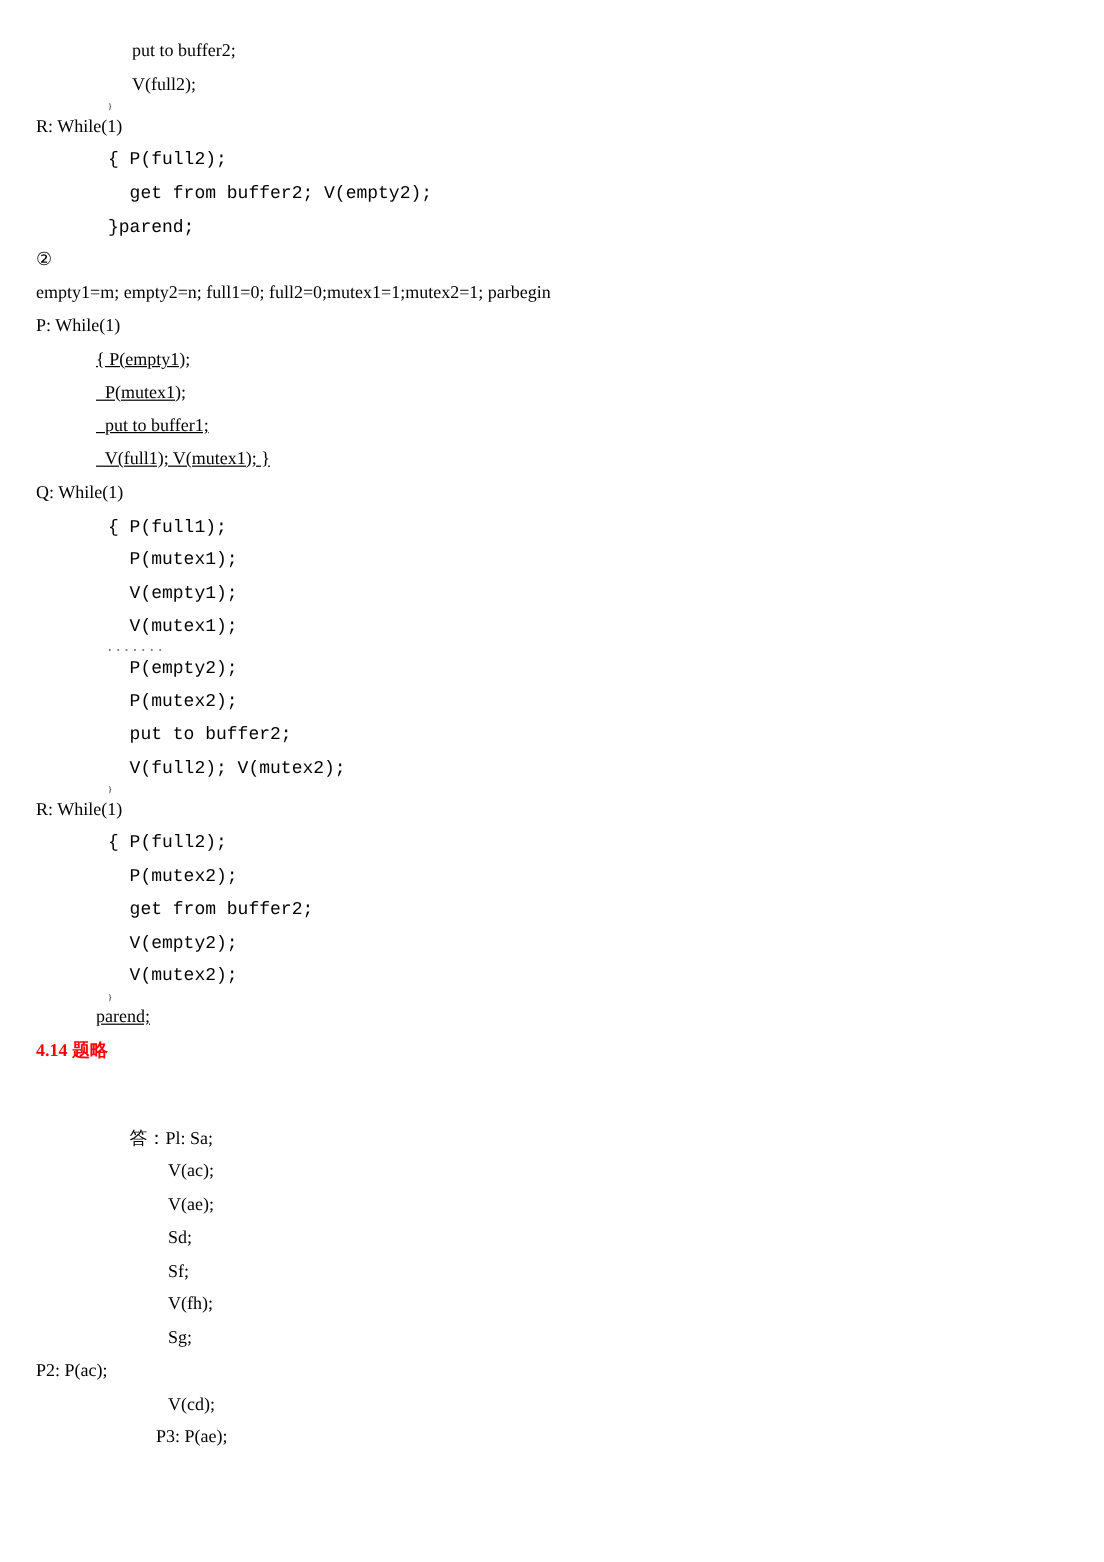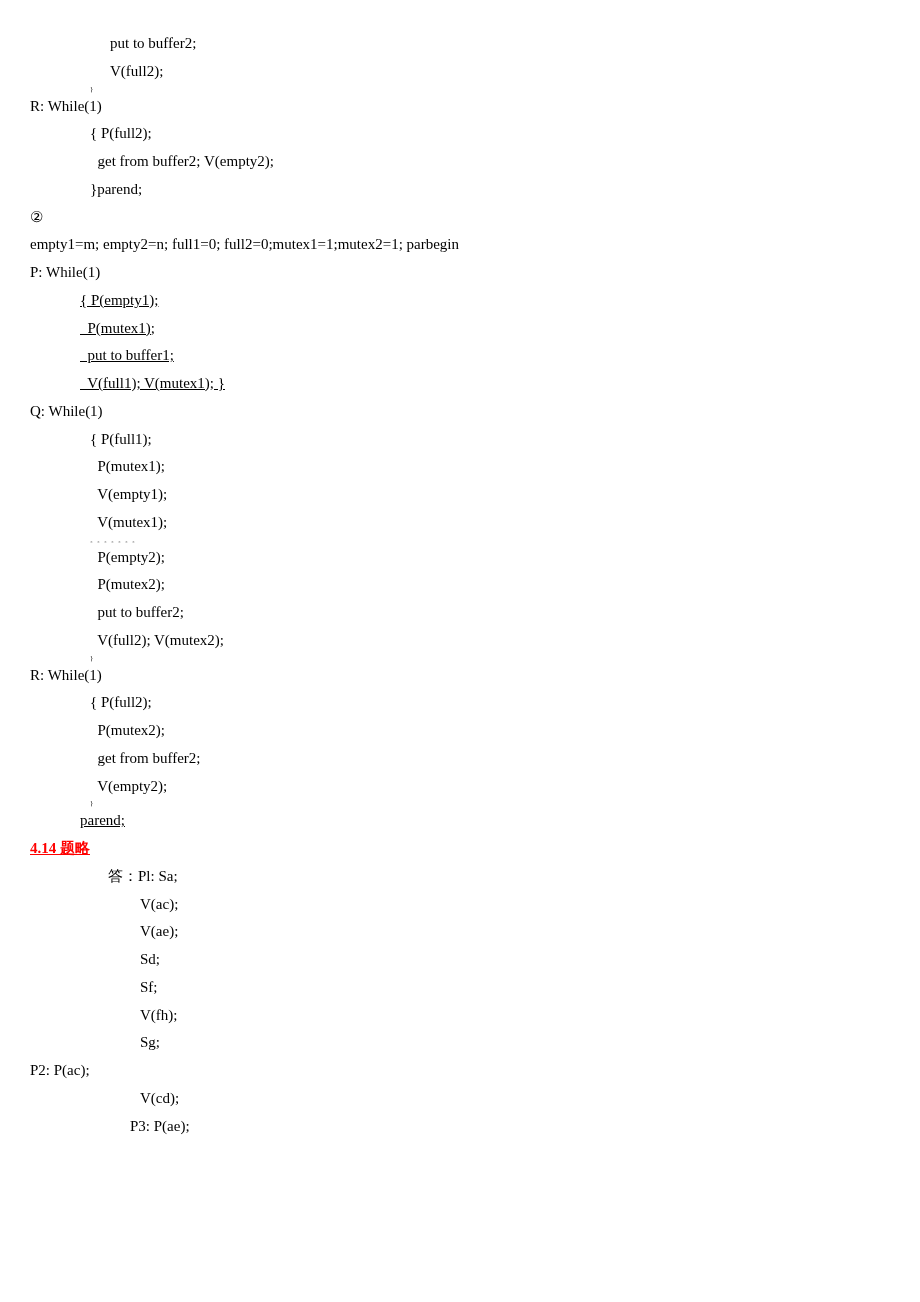--- a/index.html
+++ b/index.html
@@ -7,24 +7,24 @@
     padding: 30px 30px 60px 30px;
     font-family: "Times New Roman", "SimSun", serif;
     font-size: 15px;
     line-height: 1.85;
     color: #000;
     background: #fff;
     width: 920px;
     box-sizing: border-box;
   }
   .line { white-space: pre; }
-  .red { color: #ff0000; font-weight: bold; text-decoration: underline; }
+  .red { color: #ff0000; font-weight: bold; }
   .ind1 { padding-left: 80px; }
-  .ind1a { padding-left: 78px; }
-  .ind2 { padding-left: 60px; }
+  .ind1a { padding-left: 78px; margin-top: 45px; }
+  .ind2 { padding-left: 60px; font-family: Liberation Mono, monospace; }
   .ind3 { padding-left: 50px; text-decoration: underline; }
   .ind0 { padding-left: 0px; }
   .indv { padding-left: 110px; }
   .indp2 { padding-left: 100px; }
   .tiny { font-size: 7px; line-height: 1; padding-left: 60px; letter-spacing: 0px; }
 </style>
 </head>
 <body>
 
 <div id="doc">
@@ -51,20 +51,21 @@
     <div class="line ind2">  P(empty2);</div>
     <div class="line ind2">  P(mutex2);</div>
     <div class="line ind2">  put to buffer2;</div>
     <div class="line ind2">  V(full2); V(mutex2);</div>
     <div class="line tiny">}</div>
     <div class="line ind0">R: While(1)</div>
     <div class="line ind2">{ P(full2);</div>
     <div class="line ind2">  P(mutex2);</div>
     <div class="line ind2">  get from buffer2;</div>
     <div class="line ind2">  V(empty2);</div>
+    <div class="line ind2">  V(mutex2);</div>
     <div class="line tiny">}</div>
     <div class="line ind3">parend;</div>
     <div class="line ind0 red">4.14 题略</div>
     <div class="line ind1a">答：Pl: Sa;</div>
     <div class="line indv">V(ac);</div>
     <div class="line indv">V(ae);</div>
     <div class="line indv">Sd;</div>
     <div class="line indv">Sf;</div>
     <div class="line indv">V(fh);</div>
     <div class="line indv">Sg;</div>

